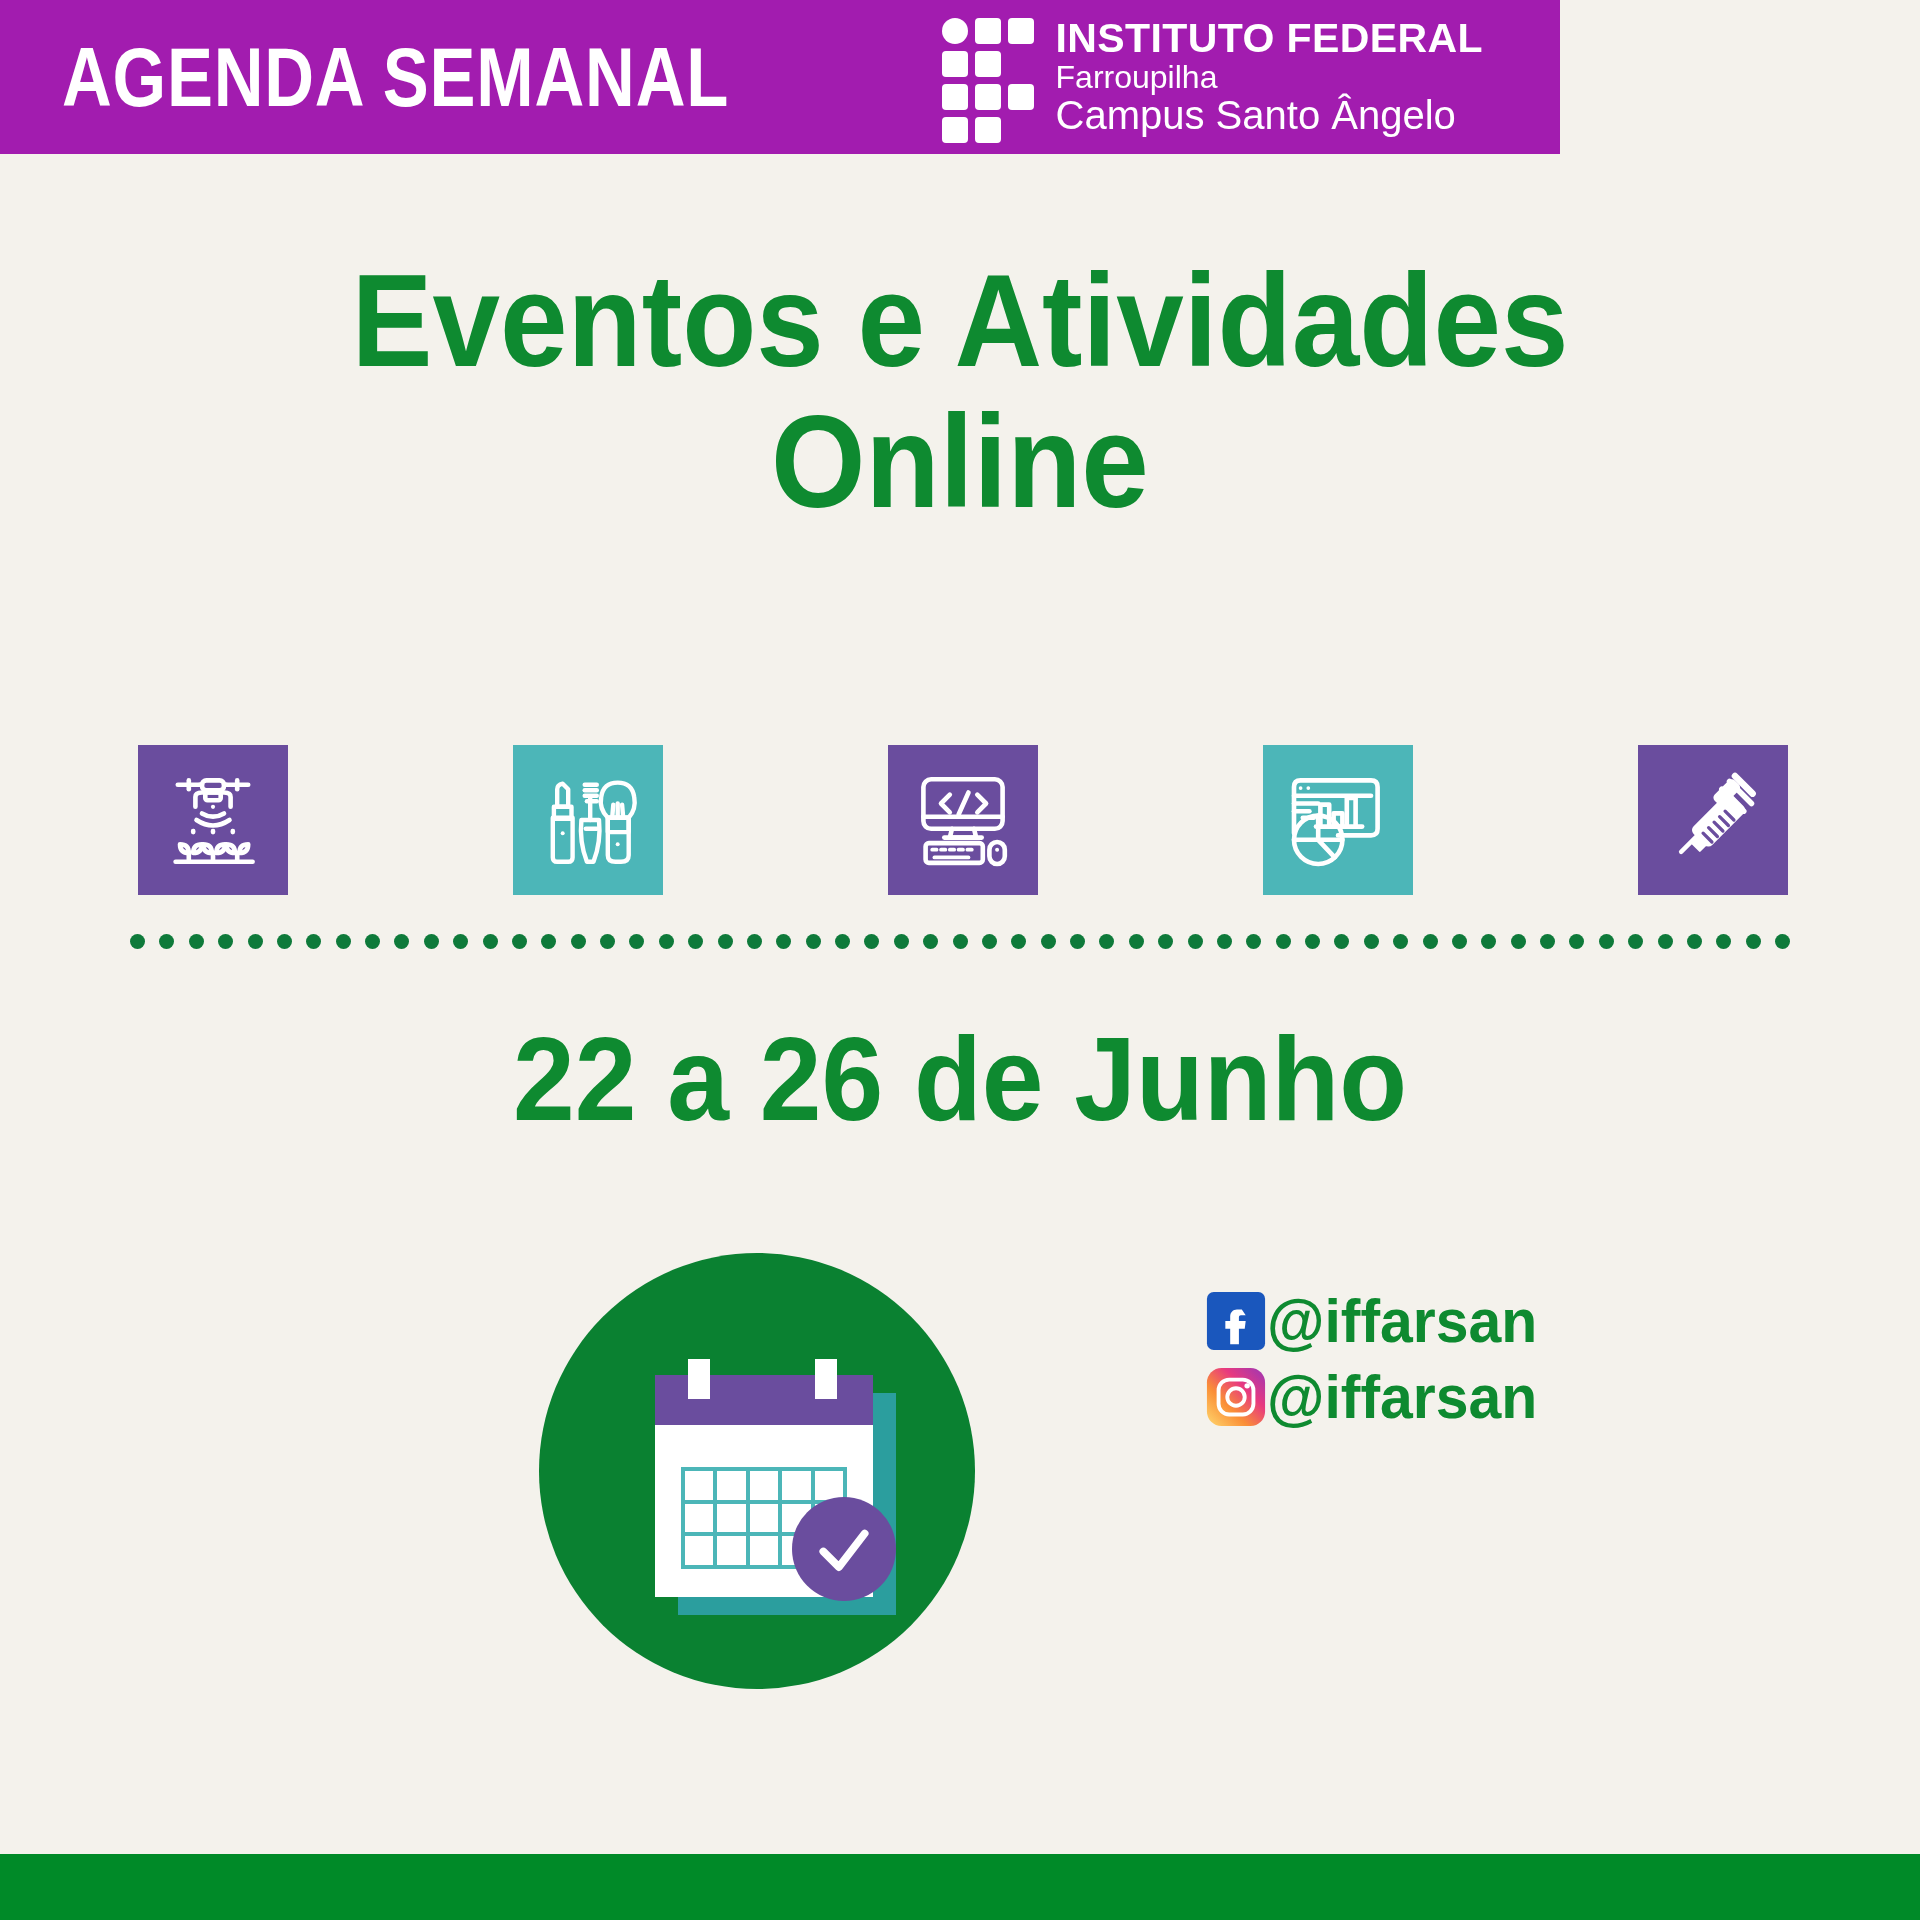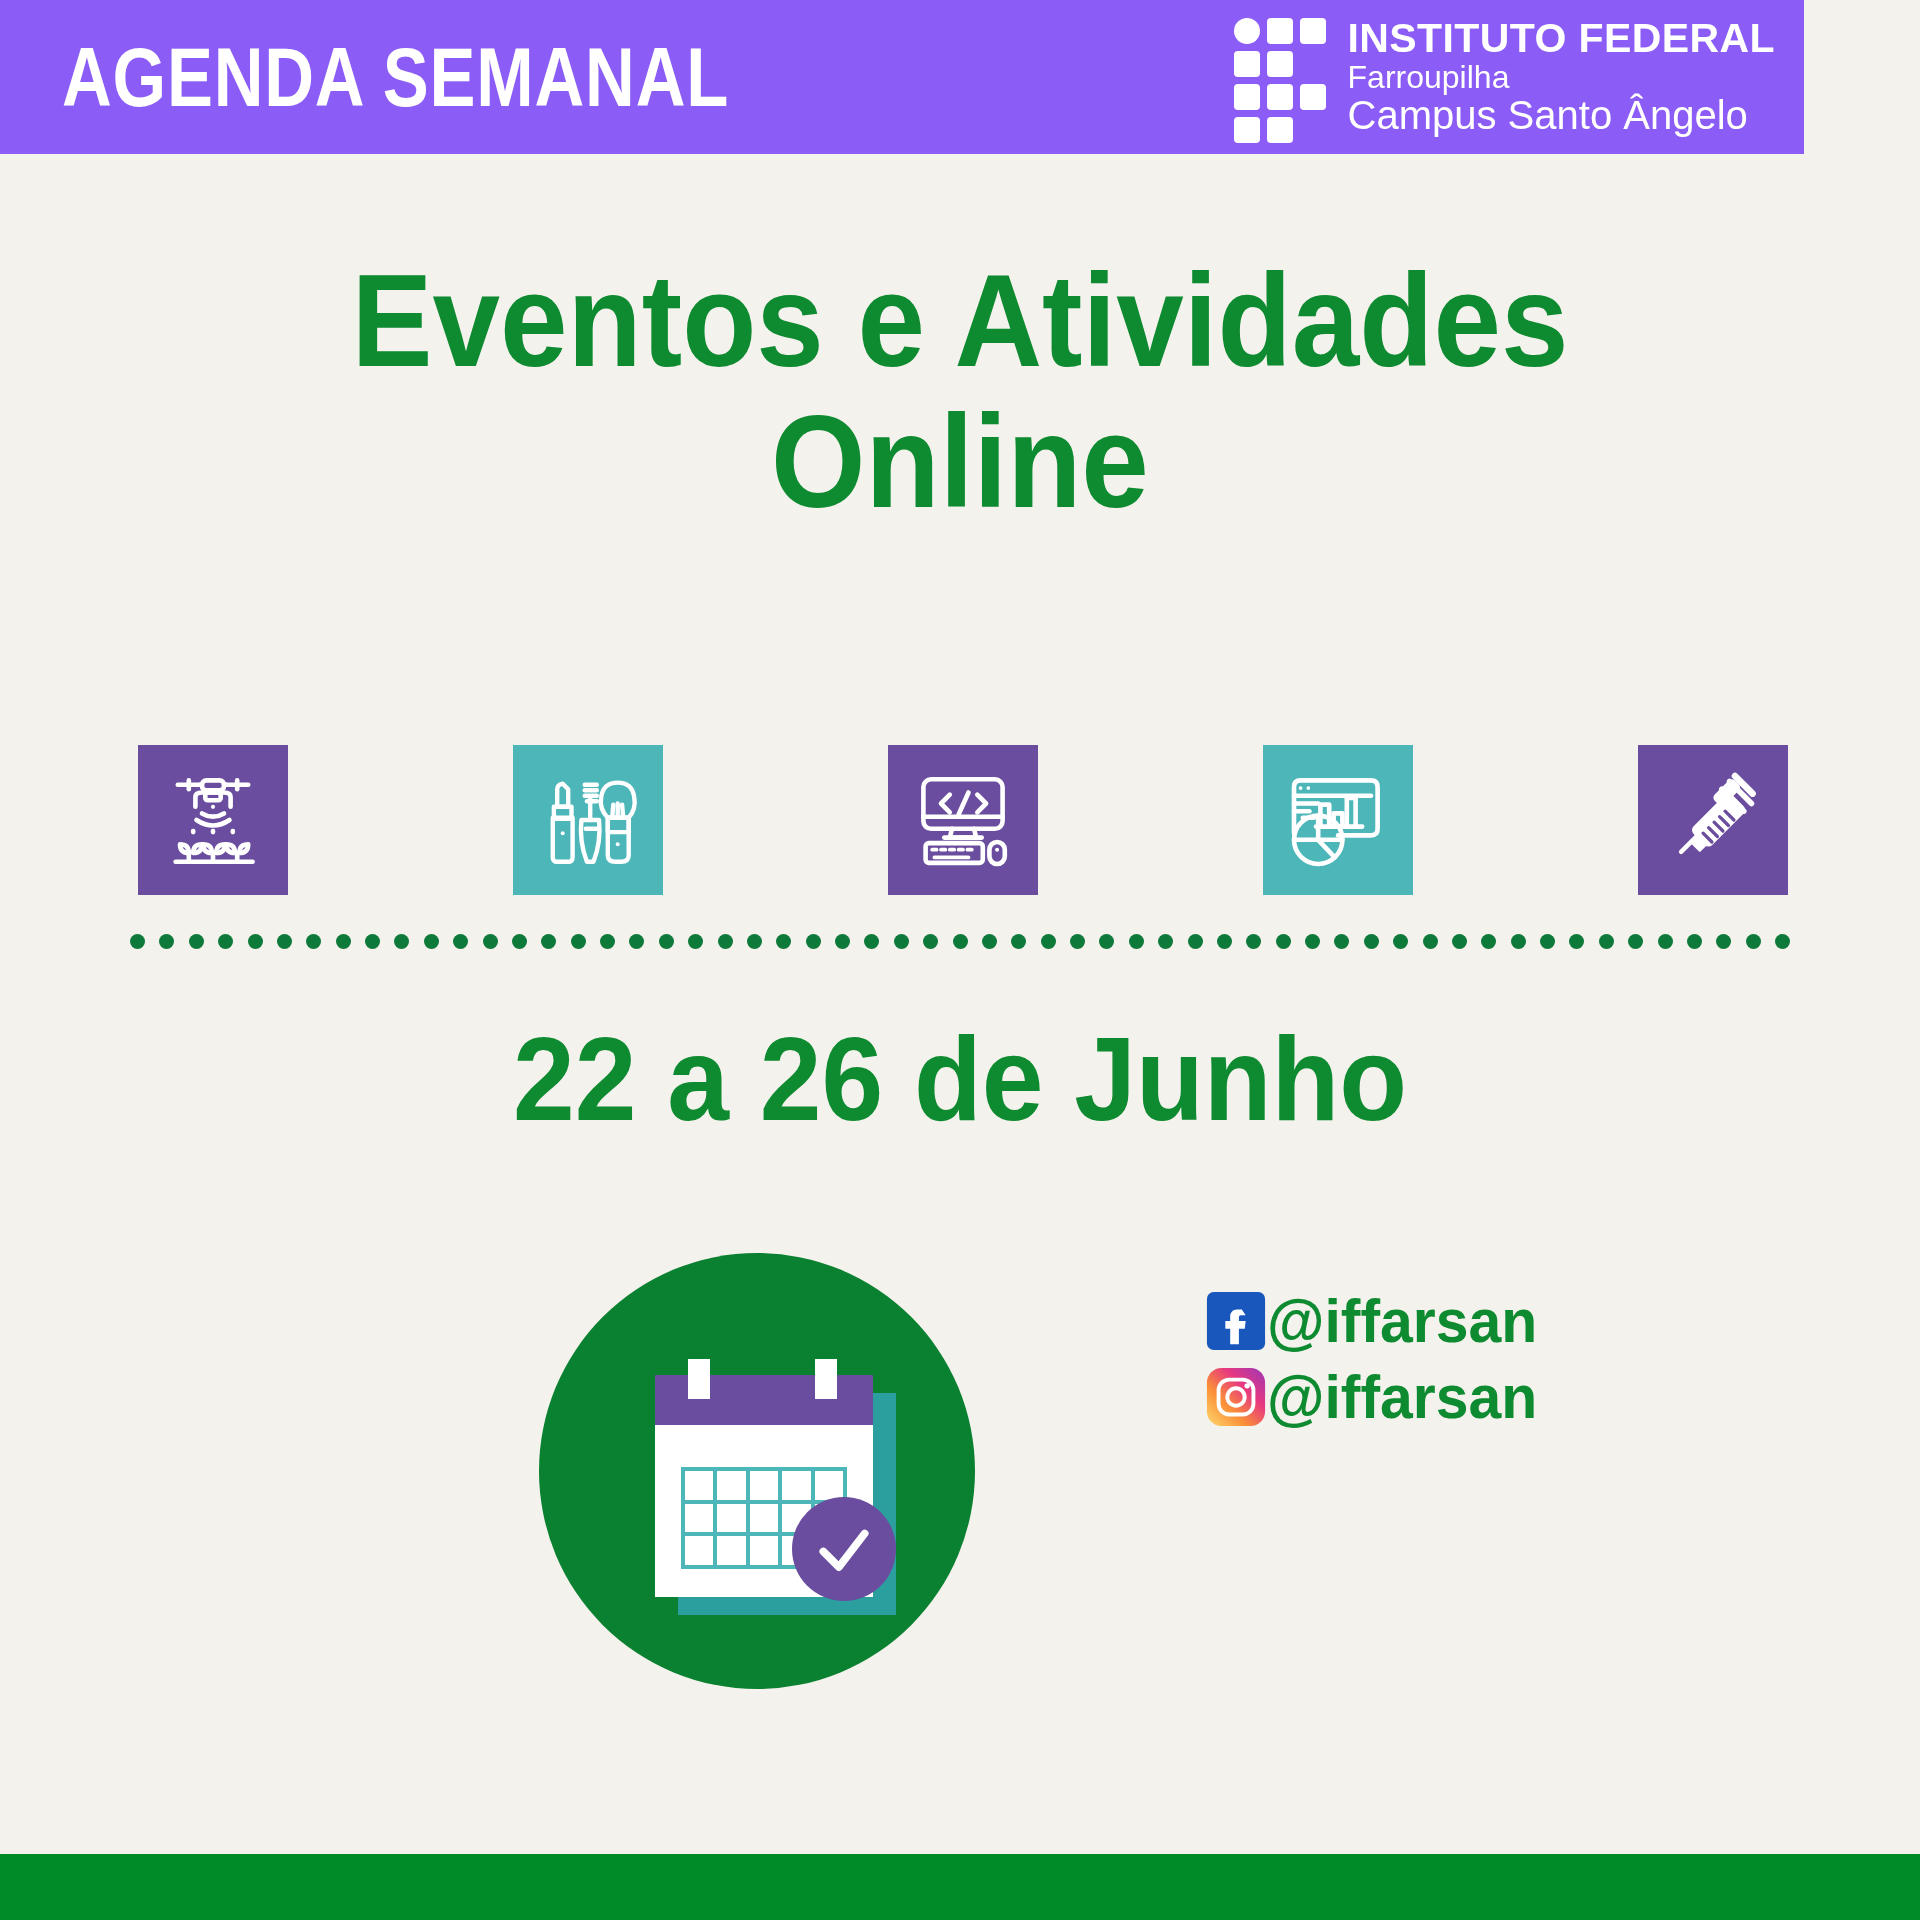--- a/index.html
+++ b/index.html
@@ -6,40 +6,40 @@
   html,body { width:1920px; height:1920px; }
   body {
     font-family:"Liberation Sans", sans-serif;
     background:#f4f2ec;
     position:relative;
     overflow:hidden;
   }
 
   
   .header{
-    position:absolute; left:0; top:0; width:1804px; height:154px;
-    background:#8b5cf6;
+    position:absolute; left:0; top:0; width:1560px; height:154px;
+    background:#a21caf;
     display:flex; align-items:center; justify-content:space-between;gap:28px;
   }
   .header-title{
     color:#ffffff;
     font-size:84px;
     font-weight:700;
     letter-spacing:1px;
     margin-left:62px;
     transform:scaleX(0.82);
     transform-origin:left center;
     white-space:nowrap;
     line-height:1;
   }
 
   
   .logo-wrap{
     display:flex; align-items:center; gap:22px;
-    margin-right:29px;
+    margin-right:77px;
   }
   .logo-grid{
     width:92px; height:118px;
     display:grid;
     grid-template-columns:repeat(3,26px);
     grid-template-rows:repeat(4,26px);
     gap:7px;
   }
   .logo-cell{ background:#ffffff; border-radius:4px; }
   .logo-cell.circle{ border-radius:50%; }

